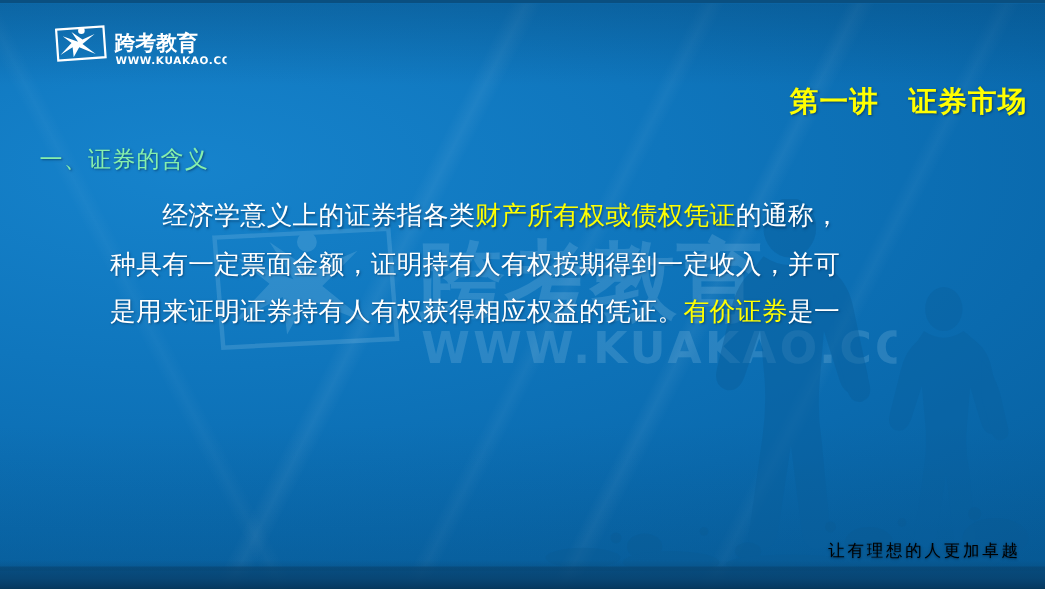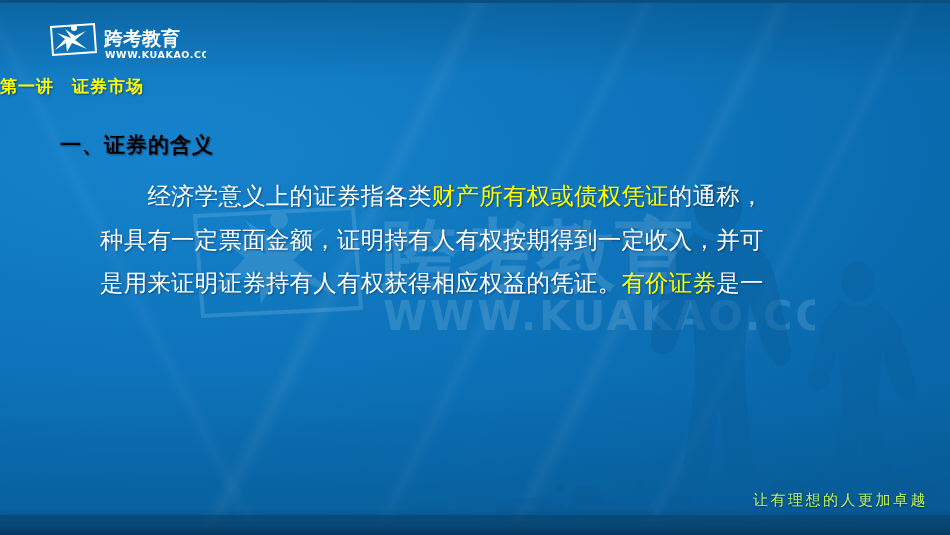--- a/index.html
+++ b/index.html
@@ -99,35 +99,35 @@
     width: 158px;
     height: 40px;
   }
   .logo svg { width: 100%; height: 100%; display: block; }
 
   
   .slide-title {
     position: absolute;
     left: 0; right: 16px;
     top: 72px;
-    text-align: left;
+    text-align: right;
     color: #ffff00;
-    font-size: 17px;
+    font-size: 26px;
     font-weight: bold;
     letter-spacing: 1px;
     white-space: pre;
     text-shadow: 1px 1px 2px rgba(0,30,60,0.55);
   }
   .section-heading {
     position: absolute;
-    left: 60px;
+    left: 36px;
     top: 128px;
-    color: #000000;
+    color: #86efac;
     font-size: 21px;
-    font-weight: bold;
+    font-weight: normal;
     letter-spacing: 1px;
     text-shadow: 1px 1px 2px rgba(0,30,60,0.55);
   }
 
   
   .body-text {
     position: absolute;
     left: 53px;
     top: 172px;
     width: 860px;
@@ -139,21 +139,21 @@
     margin-left: 47px;
   }
   .body-text p { margin: 0; white-space: pre-wrap; }
   .hl { color: #ffff00; }
 
   
   .tagline {
     position: absolute;
     right: 22px;
     bottom: 25px;
-    color: #bef264;
+    color: #000000;
     font-family: Liberation Serif, serif;
     font-size: 15px;
     letter-spacing: 2.5px;
     text-shadow: 0 1px 2px rgba(2,40,70,0.8);
   }
 </style>
 </head>
 <body>
 
 <div id="slide">

